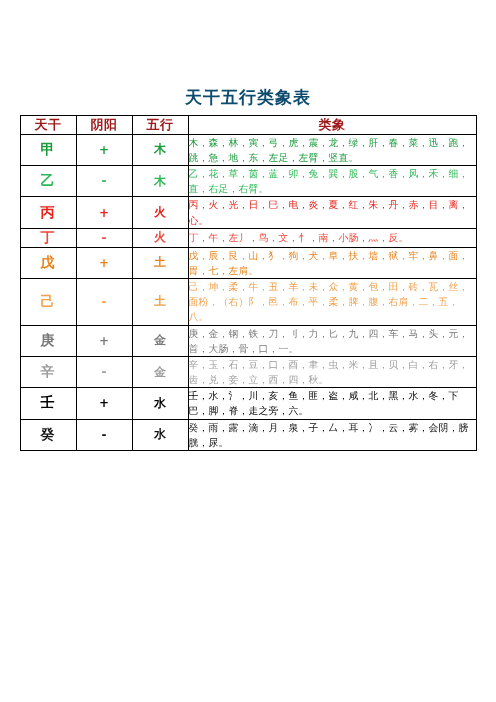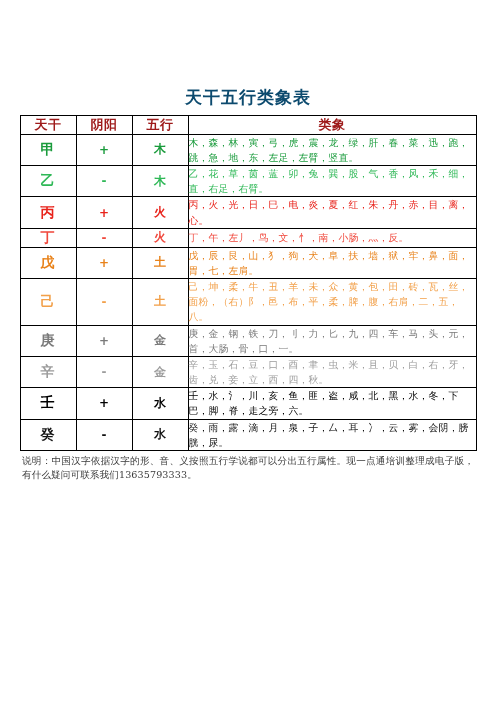--- a/index.html
+++ b/index.html
@@ -185,15 +185,14 @@
         </tr>
         <tr>
           <td class="stem-cell c-water-light">癸</td>
           <td class="yy-cell c-water-light">-</td>
           <td class="elem-cell c-water-light">水</td>
           <td class="img-cell c-water-light">癸，雨，露，滴，月，泉，子，厶，耳，冫，云，雾，会阴，膀胱，尿。</td>
         </tr>
       </tbody>
   </table>
 
-  <div class="note">说明：中国汉字依据汉字的形、音、义按照五行学说都可以分出五行属性。现一点通培训整理成电子版，有什么疑问可联系我们13635793333。</div>
 
 </div>
 
 </body></html>

